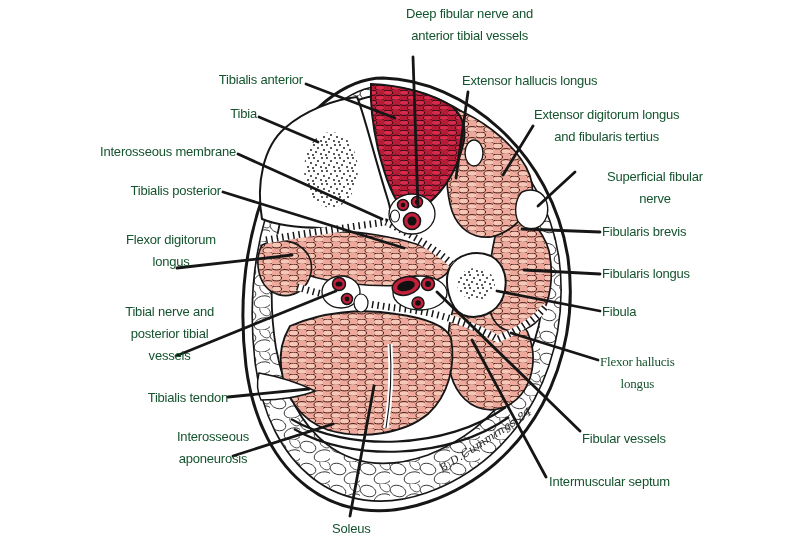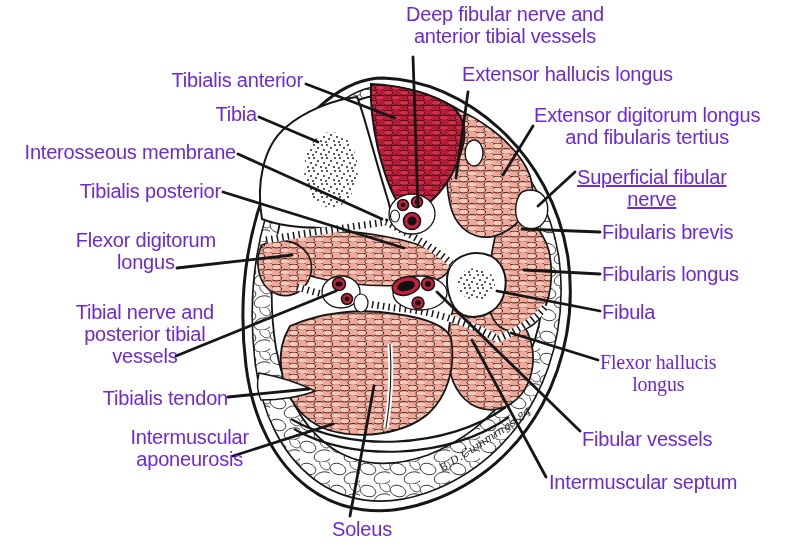--- a/index.html
+++ b/index.html
@@ -1,19 +1,19 @@
 <!DOCTYPE html>
 <html><head>
 <meta charset="utf-8">
 <style>
   html,body{margin:0;padding:0;background:#fff;}
   .stage{position:relative;width:800px;height:548px;background:#fff;overflow:hidden;
          font-family:"Liberation Sans",sans-serif;}
   .stage svg{position:absolute;left:0;top:0;}
-  .lbl{position:absolute;font-size:20px;line-height:22px;color:#6d28d9;
+  .lbl{position:absolute;font-size:13px;line-height:22px;color:#14532d;
        white-space:pre-line;letter-spacing:-0.2px;}
   .r{}
   .c{text-align:center;}
   .sig{position:absolute;left:437px;top:464px;transform:rotate(-33deg);
        transform-origin:left top;font-family:"DejaVu Serif",serif;font-style:italic;
        font-size:11px;color:#2a2a2a;letter-spacing:0.5px;}
 </style>
 </head>
 <body>
 
@@ -169,27 +169,27 @@
     <div class="lbl r" style="right:497px;top:69px;">Tibialis anterior</div>
     <div class="lbl r" style="right:543px;top:103px;">Tibia</div>
     <div class="lbl r" style="right:564px;top:141px;">Interosseous membrane</div>
     <div class="lbl r" style="right:579px;top:180px;">Tibialis posterior</div>
     <div class="lbl c" style="right:584px;top:229px;">Flexor digitorum
 longus</div>
     <div class="lbl c" style="right:586px;top:301px;">Tibial nerve and
 posterior tibial
 vessels</div>
     <div class="lbl r" style="right:572px;top:387px;">Tibialis tendon</div>
-    <div class="lbl c" style="right:551px;top:426px;">Intermuscular
+    <div class="lbl c" style="right:551px;top:426px;">Interosseous
 aponeurosis</div>
     <div class="lbl" style="left:332px;top:518px;">Soleus</div>
-    <div class="lbl" style="left:462px;top:63px;">Extensor hallucis longus</div>
+    <div class="lbl" style="left:462px;top:70px;">Extensor hallucis longus</div>
     <div class="lbl c" style="left:534px;top:104px;">Extensor digitorum longus
 and fibularis tertius</div>
-    <div class="lbl c" style="left:577px;top:166px;text-decoration:underline;">Superficial fibular
+    <div class="lbl c" style="left:607px;top:166px;">Superficial fibular
 nerve</div>
     <div class="lbl" style="left:602px;top:221px;">Fibularis brevis</div>
     <div class="lbl" style="left:602px;top:263px;">Fibularis longus</div>
     <div class="lbl" style="left:602px;top:301px;">Fibula</div>
     <div class="lbl c" style="left:600px;top:351px;font-family:Liberation Serif, serif;">Flexor hallucis
 longus</div>
     <div class="lbl" style="left:582px;top:428px;">Fibular vessels</div>
     <div class="lbl" style="left:549px;top:471px;">Intermuscular septum</div>
   </div>
 

